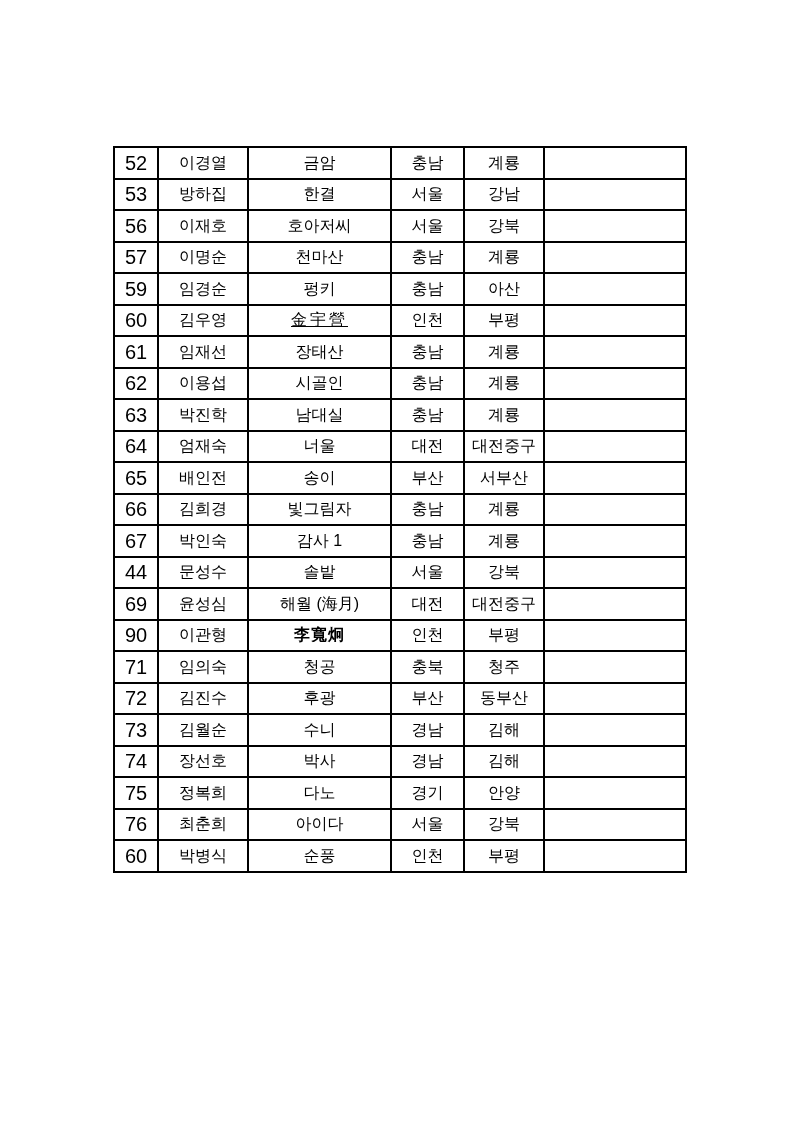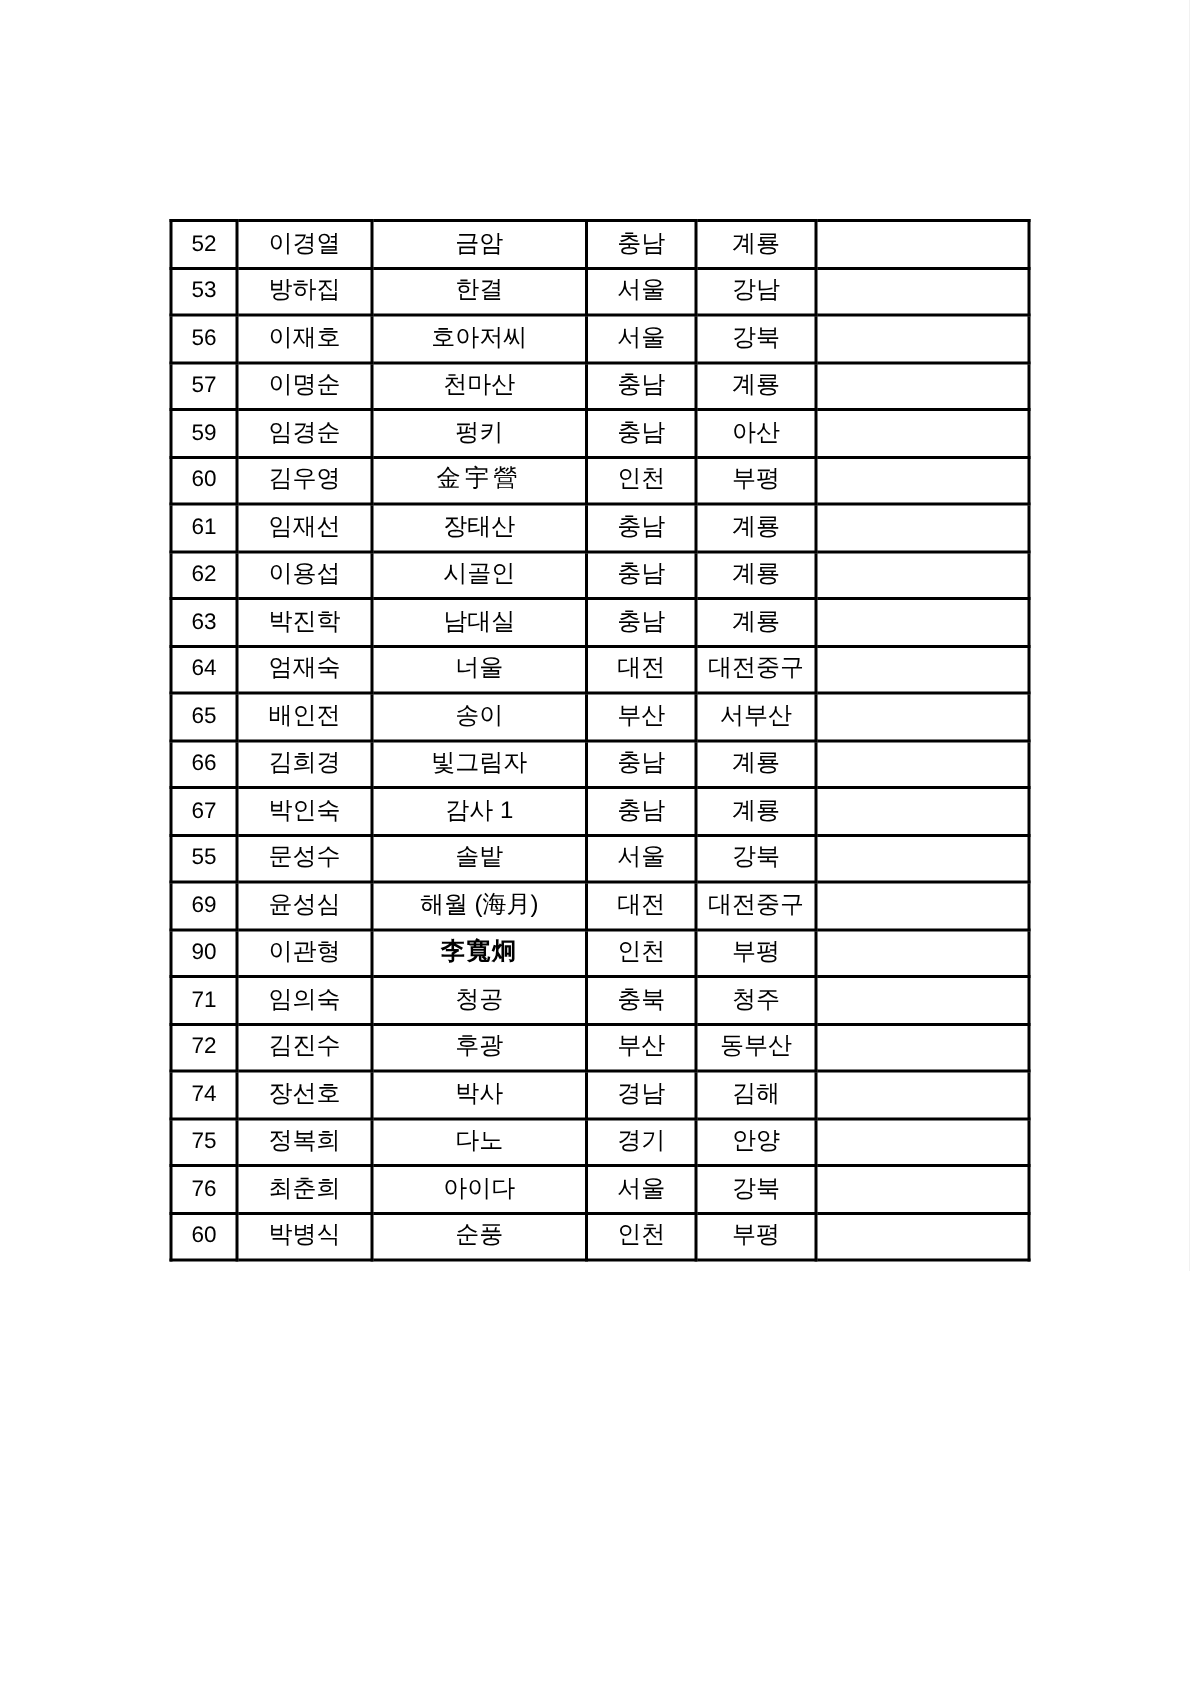--- a/index.html
+++ b/index.html
@@ -30,28 +30,29 @@
     height: 29.5px;
     padding: 0 2px;
     text-align: center;
     vertical-align: middle;
     font-size: 16px;
     line-height: 1.1;
     white-space: nowrap;
     overflow: hidden;
   }
   table.member-table td.col-no {
-    font-size: 15px;
+    font-size: 20px;
   }
   
   td.hanja-light {
     font-family: "Liberation Serif", "DejaVu Serif", serif;
     font-size: 14px;
     letter-spacing: 3px;
     font-weight: 400;
+    text-decoration: underline;
   }
   td.hanja-bold {
     font-size: 15px;
     font-weight: 700;
     letter-spacing: 1px;
   }
 </style>
 </head>
 <body>
 
@@ -164,21 +165,21 @@
         </tr>
         <tr>
           <td class="col-no">67</td>
           <td class="col-name">박인숙</td>
           <td class="col-nickname">감사 1</td>
           <td class="col-province">충남</td>
           <td class="col-city">계룡</td>
           <td class="col-note"></td>
         </tr>
         <tr>
-          <td class="col-no">55</td>
+          <td class="col-no">44</td>
           <td class="col-name">문성수</td>
           <td class="col-nickname">솔밭</td>
           <td class="col-province">서울</td>
           <td class="col-city">강북</td>
           <td class="col-note"></td>
         </tr>
         <tr>
           <td class="col-no">69</td>
           <td class="col-name">윤성심</td>
           <td class="col-nickname">해월 (海月)</td>
@@ -204,20 +205,28 @@
         </tr>
         <tr>
           <td class="col-no">72</td>
           <td class="col-name">김진수</td>
           <td class="col-nickname">후광</td>
           <td class="col-province">부산</td>
           <td class="col-city">동부산</td>
           <td class="col-note"></td>
         </tr>
         <tr>
+          <td class="col-no">73</td>
+          <td class="col-name">김월순</td>
+          <td class="col-nickname">수니</td>
+          <td class="col-province">경남</td>
+          <td class="col-city">김해</td>
+          <td class="col-note"></td>
+        </tr>
+        <tr>
           <td class="col-no">74</td>
           <td class="col-name">장선호</td>
           <td class="col-nickname">박사</td>
           <td class="col-province">경남</td>
           <td class="col-city">김해</td>
           <td class="col-note"></td>
         </tr>
         <tr>
           <td class="col-no">75</td>
           <td class="col-name">정복희</td>

